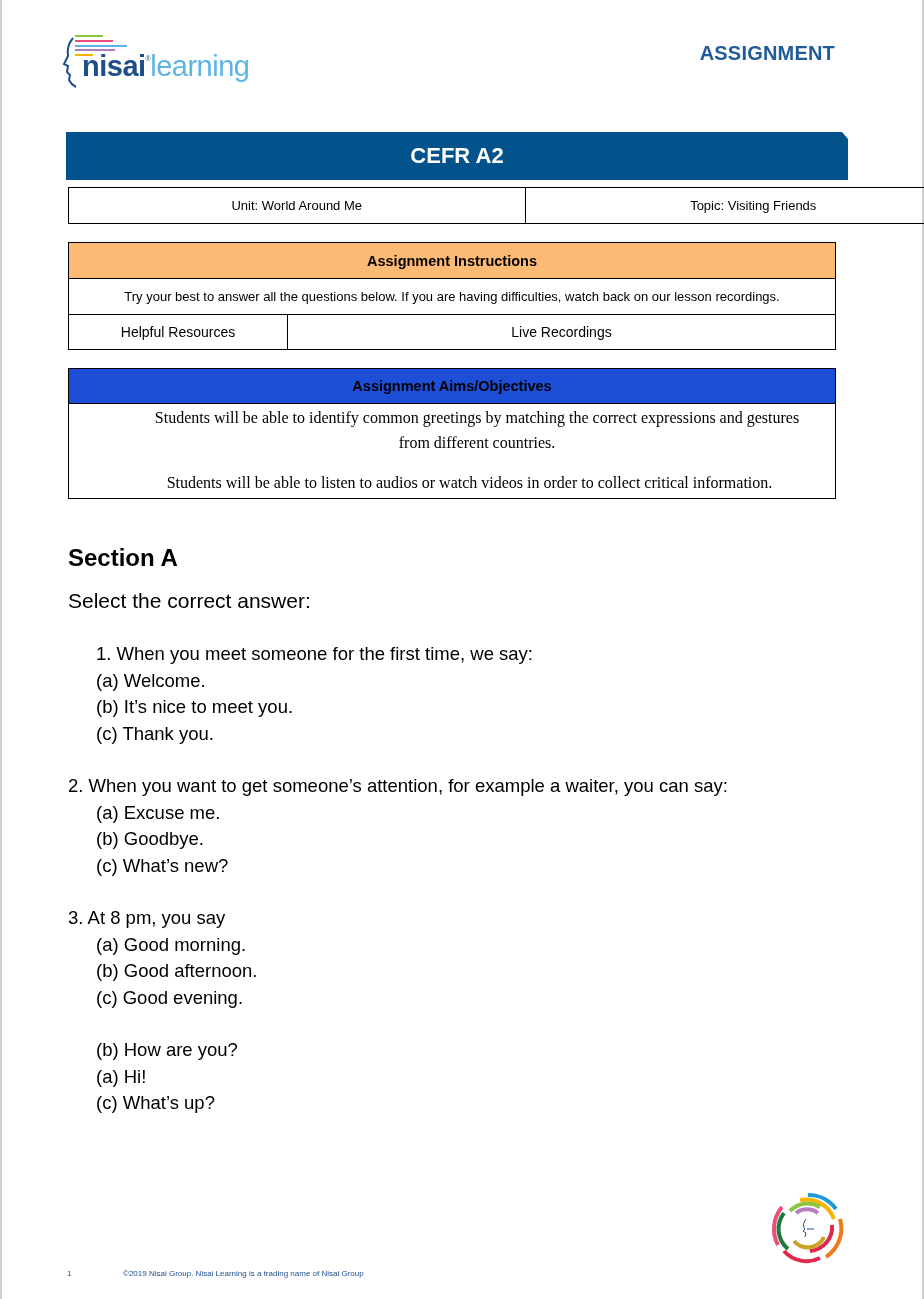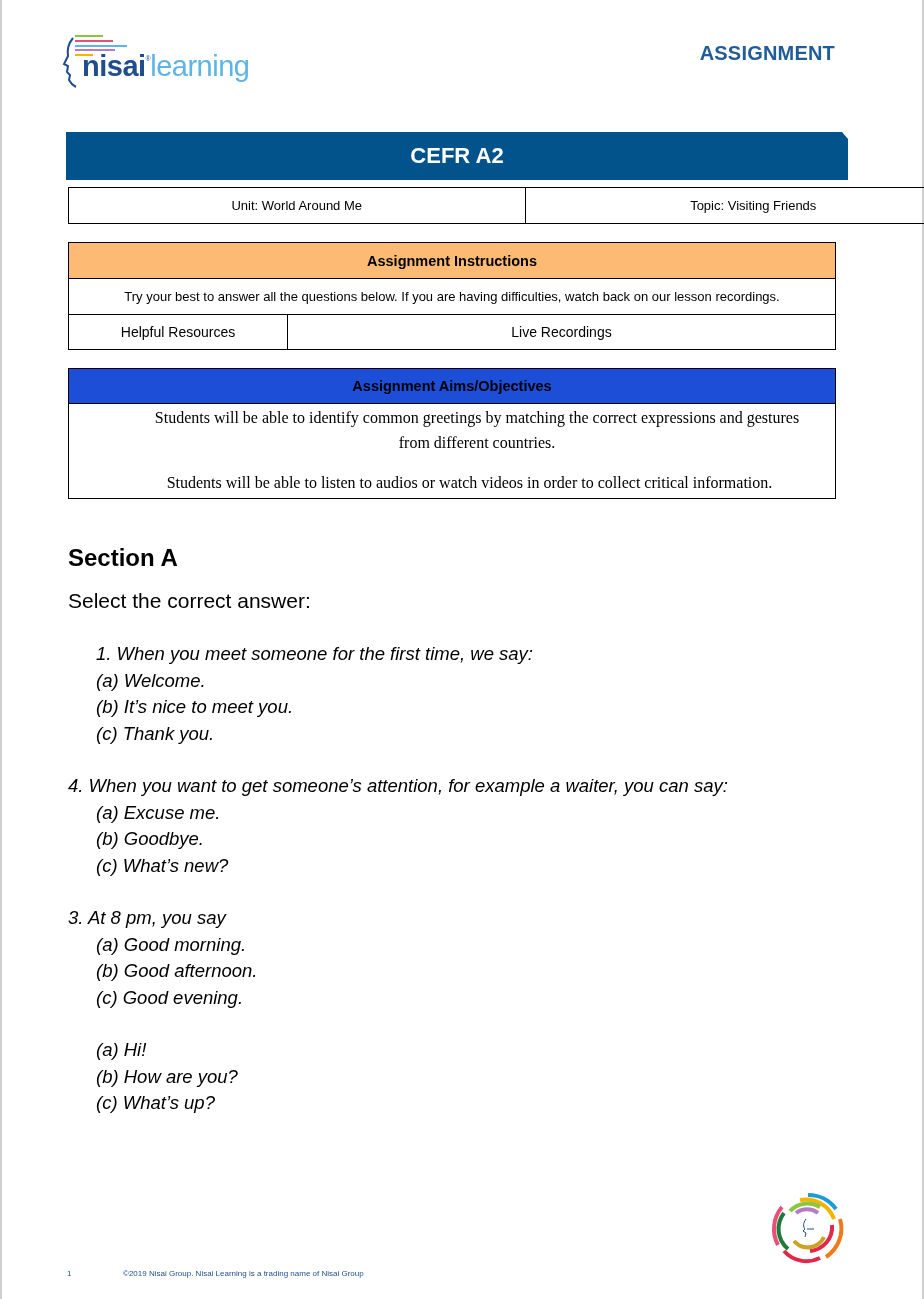--- a/index.html
+++ b/index.html
@@ -44,21 +44,21 @@
 
   .aims-table { left: 68px; top: 368px; width: 768px; }
   .aims-table .hdr { background: #1d4ed8; font-weight: bold; font-size: 14.5px; height: 34px; margin-left: 36px; }
   .aims-cell { height: 94px; vertical-align: top; font-family: "Liberation Serif", serif; font-size: 16px; line-height: 25px; }
   .aim1 { padding: 1px 20px 0 70px; text-align: center; }
   .aim2 { padding: 15px 20px 0 55px; text-align: center; }
 
   .section-title { position: absolute; left: 68px; top: 544px; font-size: 24px; font-weight: bold; }
   .instruction { position: absolute; left: 68px; top: 589px; font-size: 21px; }
 
-  .q { position: absolute; font-size: 18.5px; line-height: 26.5px; font-style: italic; }
+  .q { position: absolute; font-size: 18.5px; line-height: 26.5px; }
   .q .opt { padding-left: 28px; }
   .q1 { left: 96px; top: 641px; }
   .q1 .opt { padding-left: 0; }
   .q2 { left: 68px; top: 773px; }
   .q3 { left: 68px; top: 905px; }
   .q4 { left: 68px; top: 1037px; }
 
   .brand-mark { position: absolute; left: 770px; top: 1191px; width: 76px; height: 76px; }
 
   .footer-page { position: absolute; left: 67px; top: 1269px; font-size: 8px; color: #1f4e8c; }
@@ -130,36 +130,36 @@
 <div class="instruction">Select the correct answer:</div>
 
 <div class="q q1">
   <div>1.  When you meet someone for the first time, we say:</div>
   <div class="opt">(a) Welcome.</div>
   <div class="opt">(b) It’s nice to meet you.</div>
   <div class="opt">(c) Thank you.</div>
 </div>
 
 <div class="q q2">
-  <div>4. When you want to get someone’s attention, for example a waiter,  you can say:</div>
+  <div>2. When you want to get someone’s attention, for example a waiter,  you can say:</div>
   <div class="opt">(a) Excuse me.</div>
   <div class="opt">(b) Goodbye.</div>
   <div class="opt">(c) What’s new?</div>
 </div>
 
 <div class="q q3">
   <div>3. At 8 pm, you say</div>
   <div class="opt">(a) Good morning.</div>
   <div class="opt">(b) Good afternoon.</div>
   <div class="opt">(c) Good evening.</div>
 </div>
 
 <div class="q q4">
+  <div class="opt">(b) How are you?</div>
   <div class="opt">(a) Hi!</div>
-  <div class="opt">(b) How are you?</div>
   <div class="opt">(c) What’s up?</div>
 </div>
 
 <svg class="brand-mark" viewBox="0 0 76 76">
   <g fill="none" stroke-linecap="butt">
     <path d="M38 4 A34 34 0 0 1 66 18" stroke="#1f9ad6" stroke-width="4"></path>
     <path d="M12 16 A34 34 0 0 0 8 54" stroke="#e8507a" stroke-width="4"></path>
     <path d="M70 28 A34 34 0 0 1 56 66" stroke="#f07a1a" stroke-width="4"></path>
     <path d="M30 9 A30 30 0 0 1 64 28" stroke="#f4b400" stroke-width="4"></path>
     <path d="M14 60 A30 30 0 0 0 50 67" stroke="#e0284c" stroke-width="4"></path>

